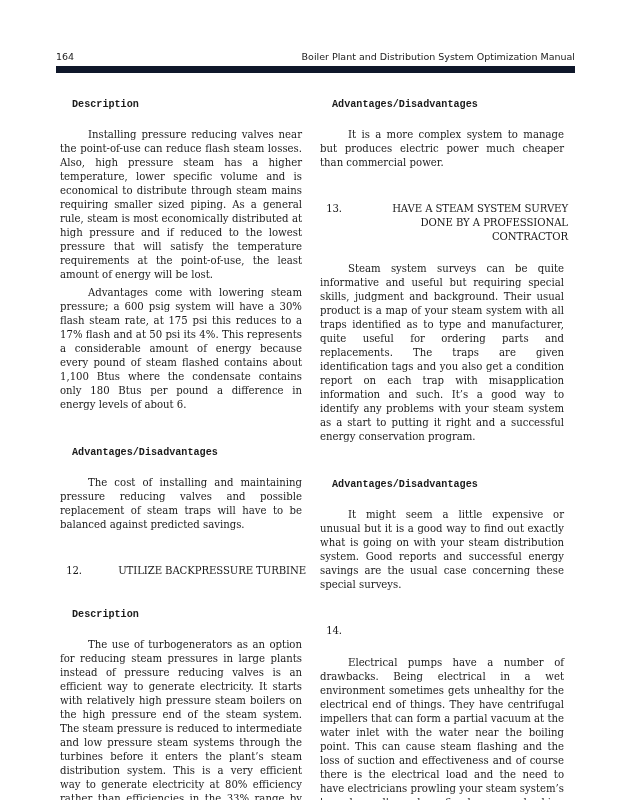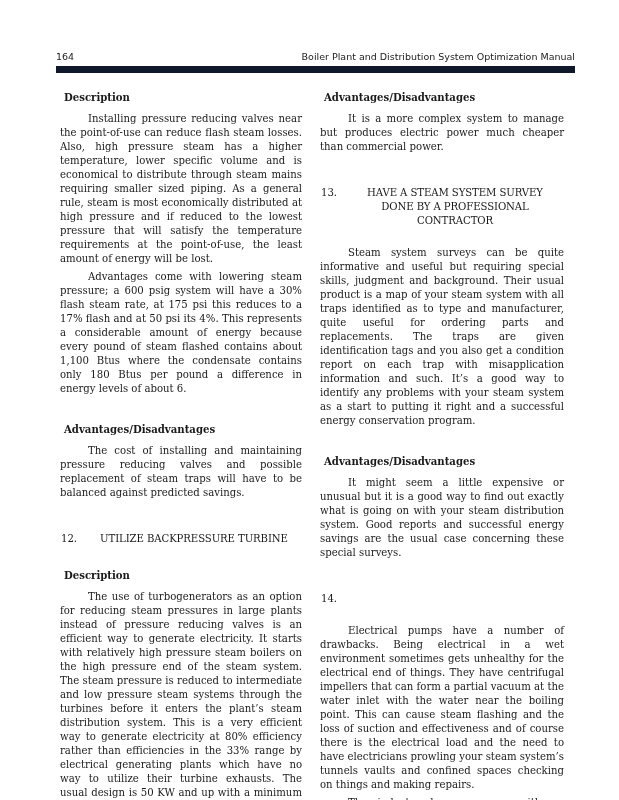--- a/index.html
+++ b/index.html
@@ -11,25 +11,25 @@
     }
     .header .pnum { position: absolute; left: 0; top: 3px; }
     .header .rtitle { position: absolute; right: 0; top: 3px; }
     .col {
       position: absolute; top: 82px; width: 250px;
       font-family: "DejaVu Serif", serif; font-size: 10.15px; line-height: 14px;
       text-align: justify; hyphens: manual;
     }
     .col.left { left: 56px; }
     .col.right { left: 316px; width: 252px; }
-    .sub { font-weight: bold; margin: 8px; }
+    .sub { font-weight: bold; margin: 16px; font-family: Liberation Mono, monospace; }
     p { margin: 4px; text-indent: 28px; }
     .gap { height: 14px; }
     .gap2 { height: 28px; }
-    .sec { display: flex; margin: 0; text-align: center; letter-spacing: -0.1px; }
+    .sec { display: flex; margin: 0; text-align: right; letter-spacing: -0.1px; }
     .sec .num { width: 26px; flex: none; }
     .sec .ttl { flex: 1; }
   </style>
 </head>
 <body>
 
 <div class="header">
   <span class="pnum">164</span>
   <span class="rtitle">Boiler Plant and Distribution System Optimization Manual</span>
 </div>

